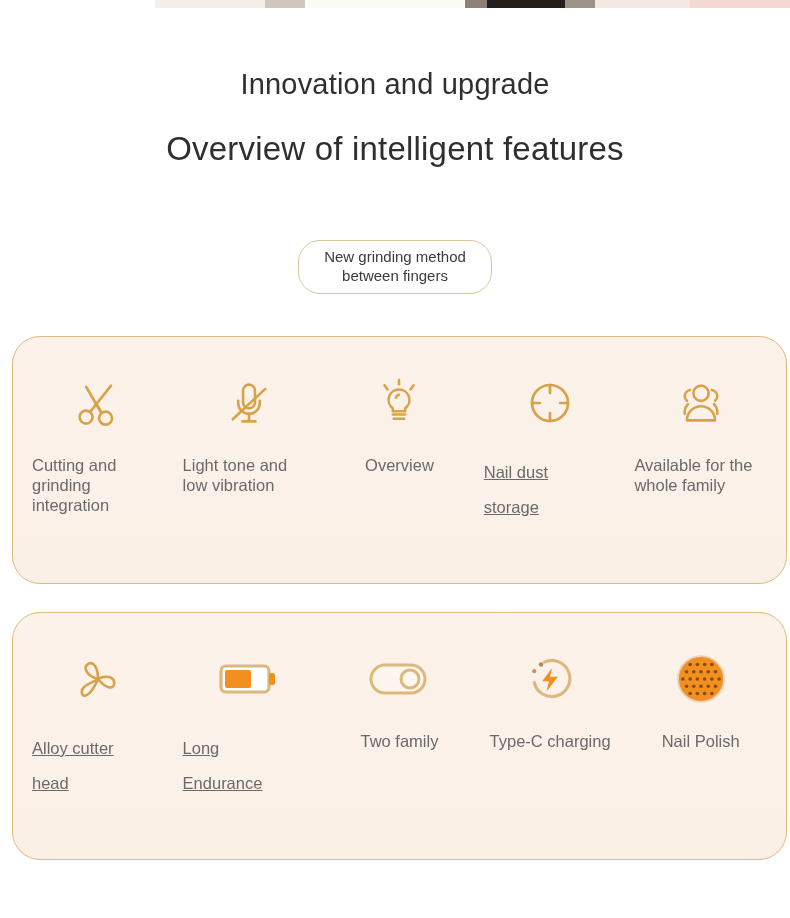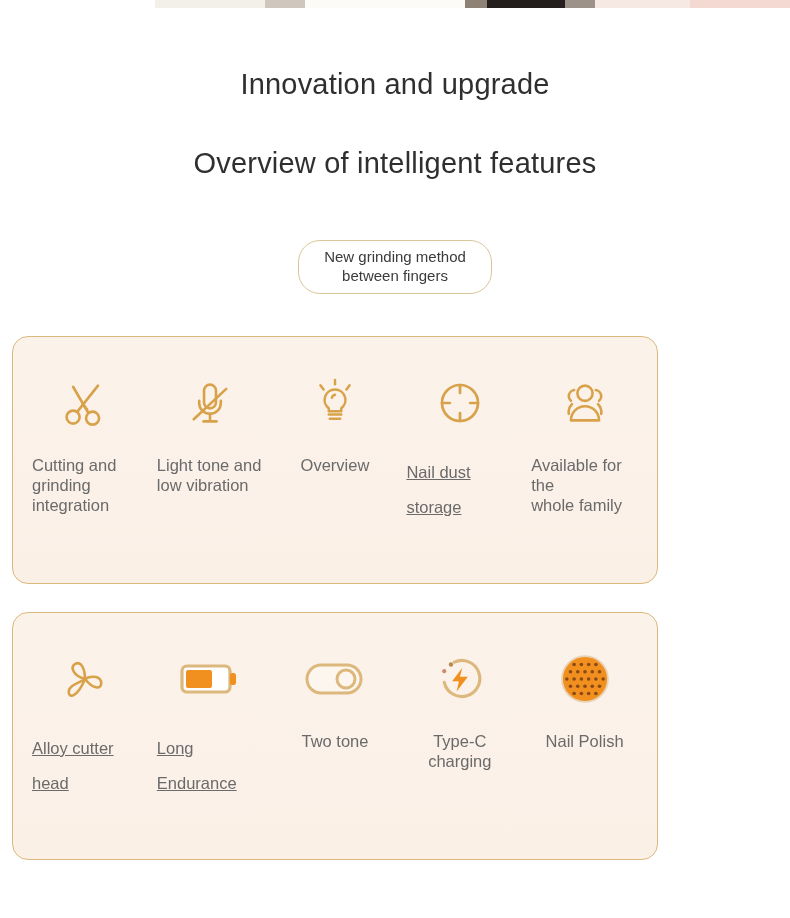--- a/index.html
+++ b/index.html
@@ -39,22 +39,22 @@
     text-align: center;
   }
   .title-main {
     font-size: 29px;
     color: #2f2f2f;
     letter-spacing: 0.2px;
     line-height: 36px;
     font-weight: 400;
   }
   .title-sub {
-    margin-top: 43px;
-    font-size: 29px;
+    margin-top: 29px;
+    font-size: 33px;
     color: #2f2f2f;
     letter-spacing: 0.2px;
     line-height: 36px;
     font-weight: 400;
   }
 
   
   .pill-wrap {
     position: absolute;
     top: 240px;
@@ -72,25 +72,25 @@
     line-height: 19px;
     font-size: 15px;
     color: #3b3b3b;
     min-width: 160px;
   }
 
   
   .card {
     position: absolute;
     left: 12px;
-    width: 646px;
+    width: 775px;
     box-sizing: border-box;
     background: linear-gradient(180deg, #fbf2ea 0%, #fbf1e8 60%, #fbf0e6 100%);
     border: 1.4px solid #ddb87d;
-    border-radius: 16px;
+    border-radius: 28px;
   }
   #card-1 { top: 336px; height: 248px; }
   #card-2 { top: 612px; height: 248px; }
 
   .row {
     display: flex;
     width: 100%;
     height: 100%;
     box-sizing: border-box;
     padding: 28px 10px 0 10px;
@@ -246,21 +246,21 @@
         <div class="feature-label loose pad-l">Long
 Endurance</div>
       </div>
       <div class="feature">
         <div class="icon-box">
           <svg width="62" height="40" viewBox="0 0 62 40" fill="none" stroke="#ddb87d" stroke-width="3">
             <rect x="3" y="6" width="54" height="28" rx="14" ry="14" fill="#fdf6ee"></rect>
             <circle cx="42" cy="20" r="9" fill="#fdf6ee"></circle>
           </svg>
         </div>
-        <div class="feature-label centered">Two tone</div>
+        <div class="feature-label centered">Two family</div>
       </div>
       <div class="feature">
         <div class="icon-box">
           <svg width="54" height="54" viewBox="0 0 48 48" fill="none">
             <path d="M19 9 A16 16 0 1 1 10 27" stroke="#ddb87d" stroke-width="2.8" stroke-linecap="round" fill="none"></path>
             <circle cx="16" cy="11" r="2" fill="#b98b4e"></circle>
             <circle cx="10" cy="17" r="1.8" fill="#c98b6a"></circle>
             <path d="M26 14 L17 26 h6 l-2 9 l10 -13 h-7 z" fill="#f2901f"></path>
           </svg>
         </div>

